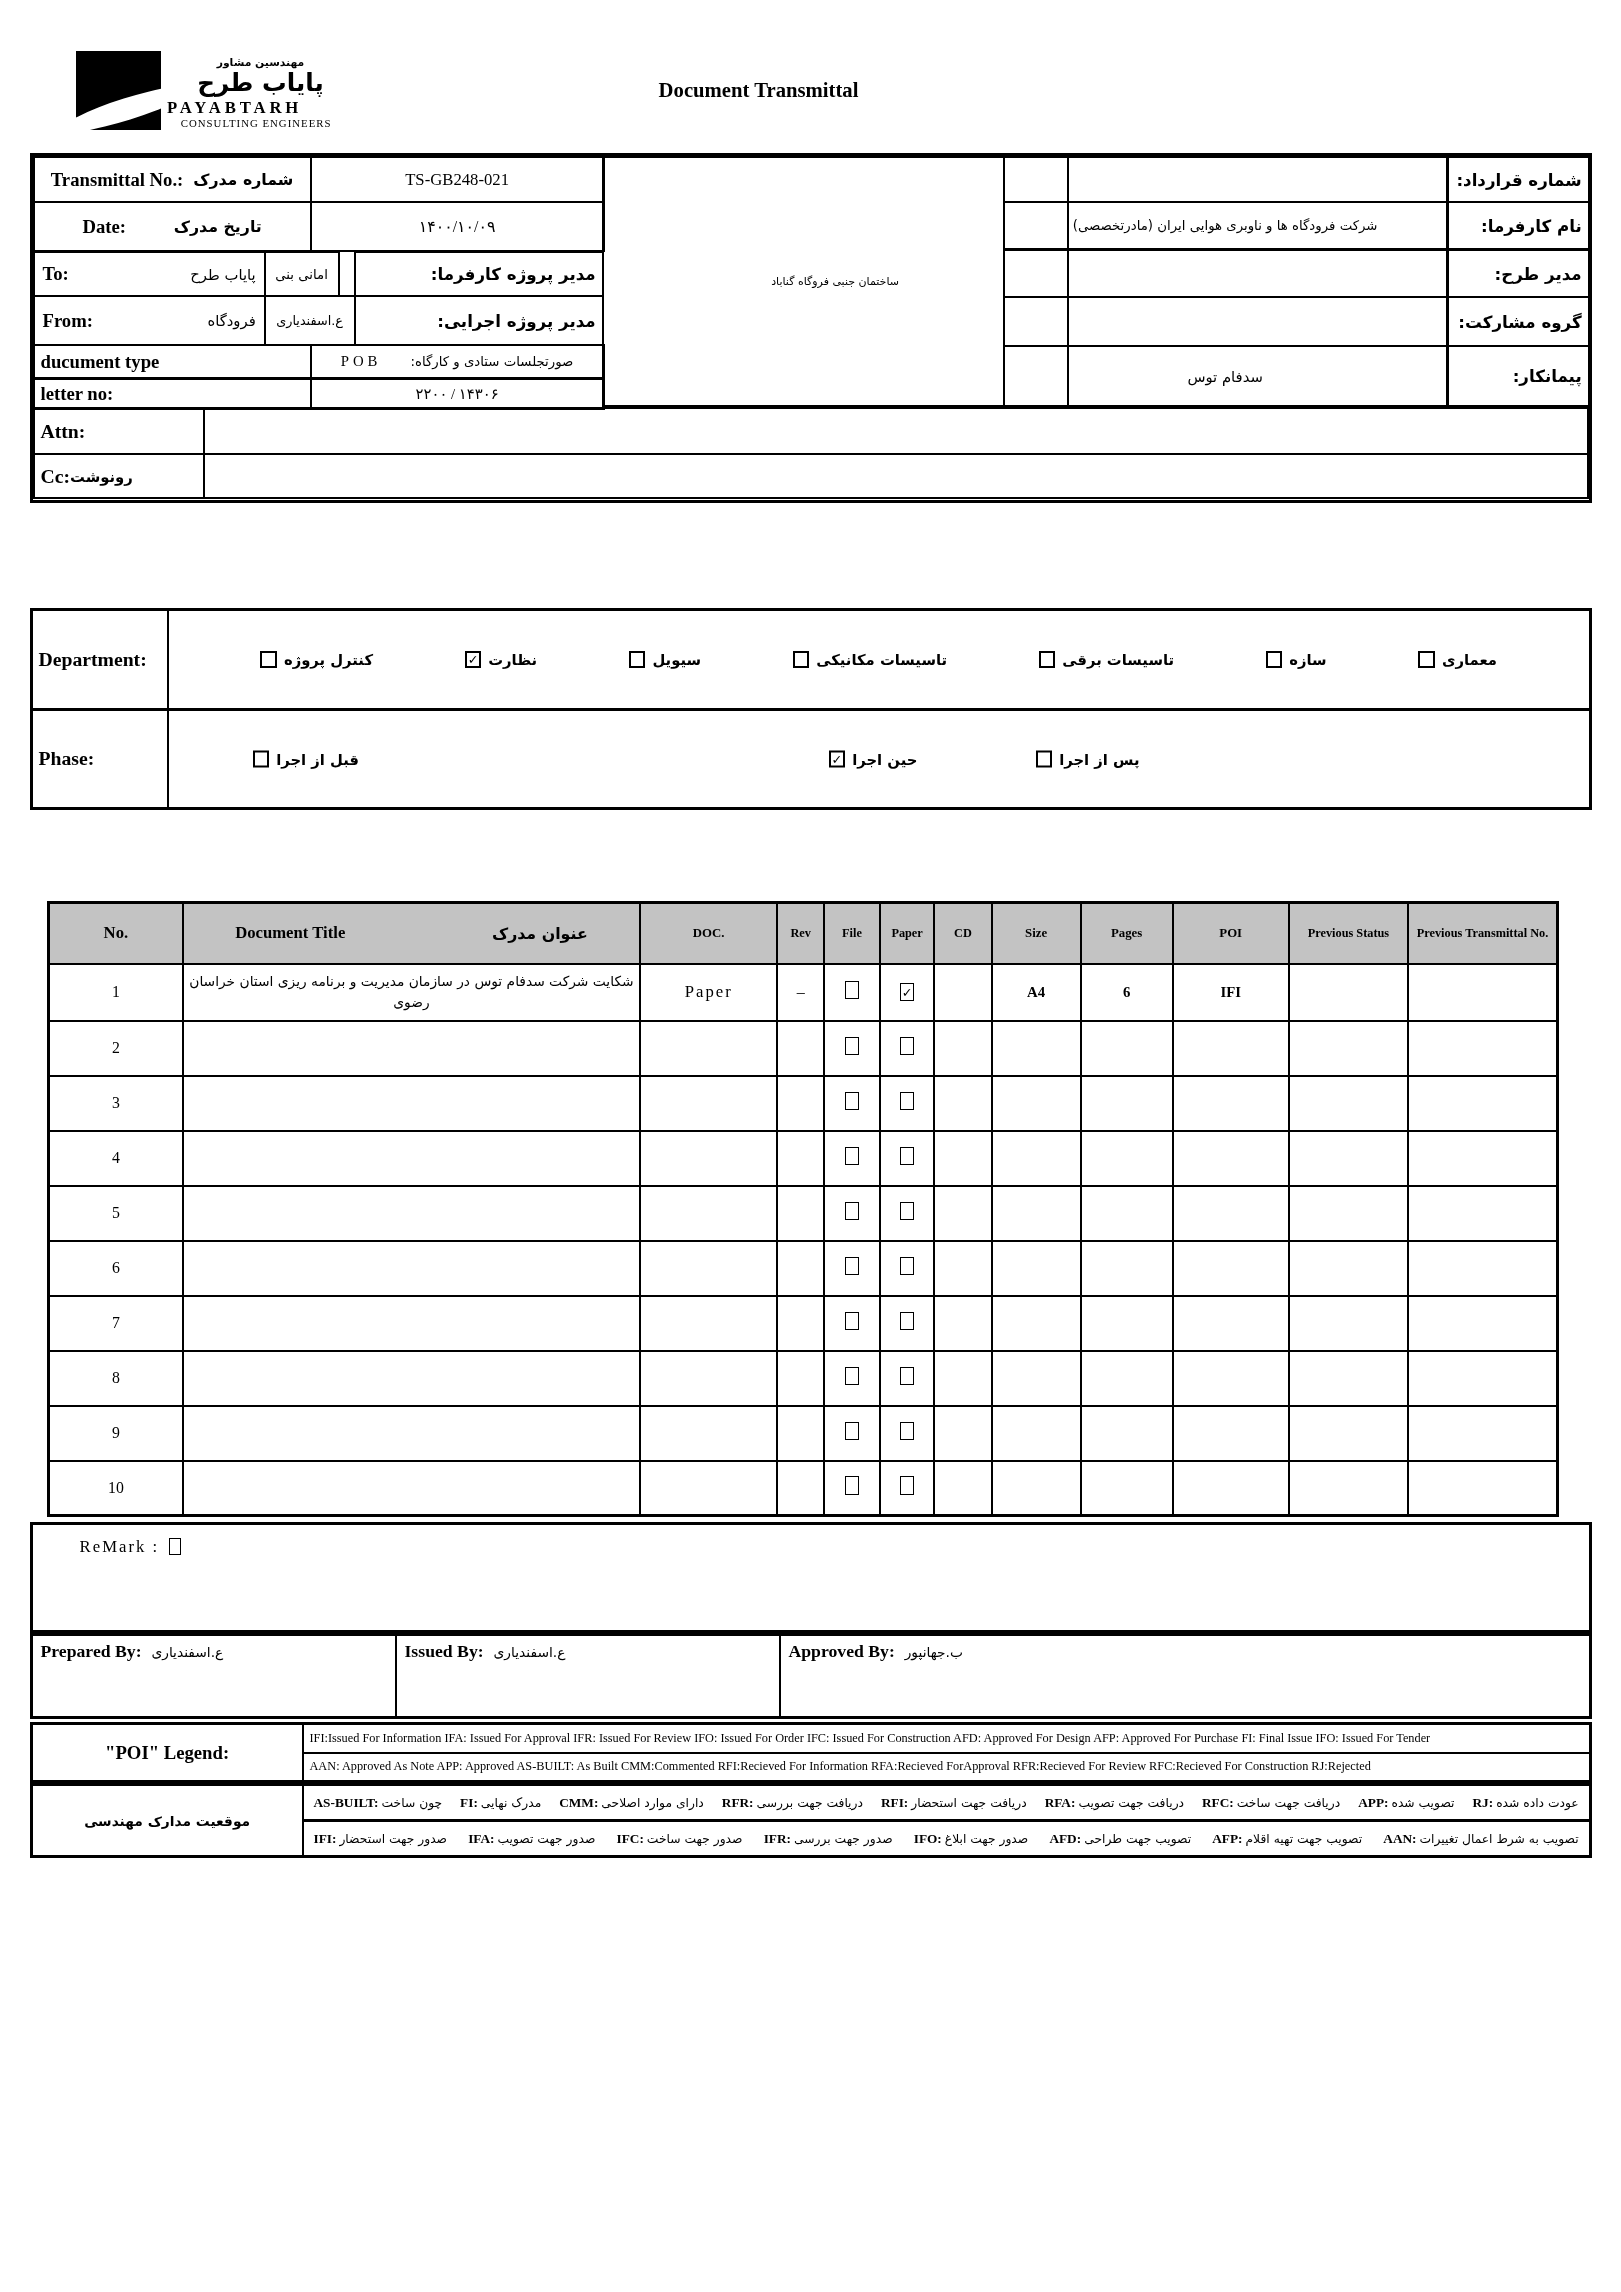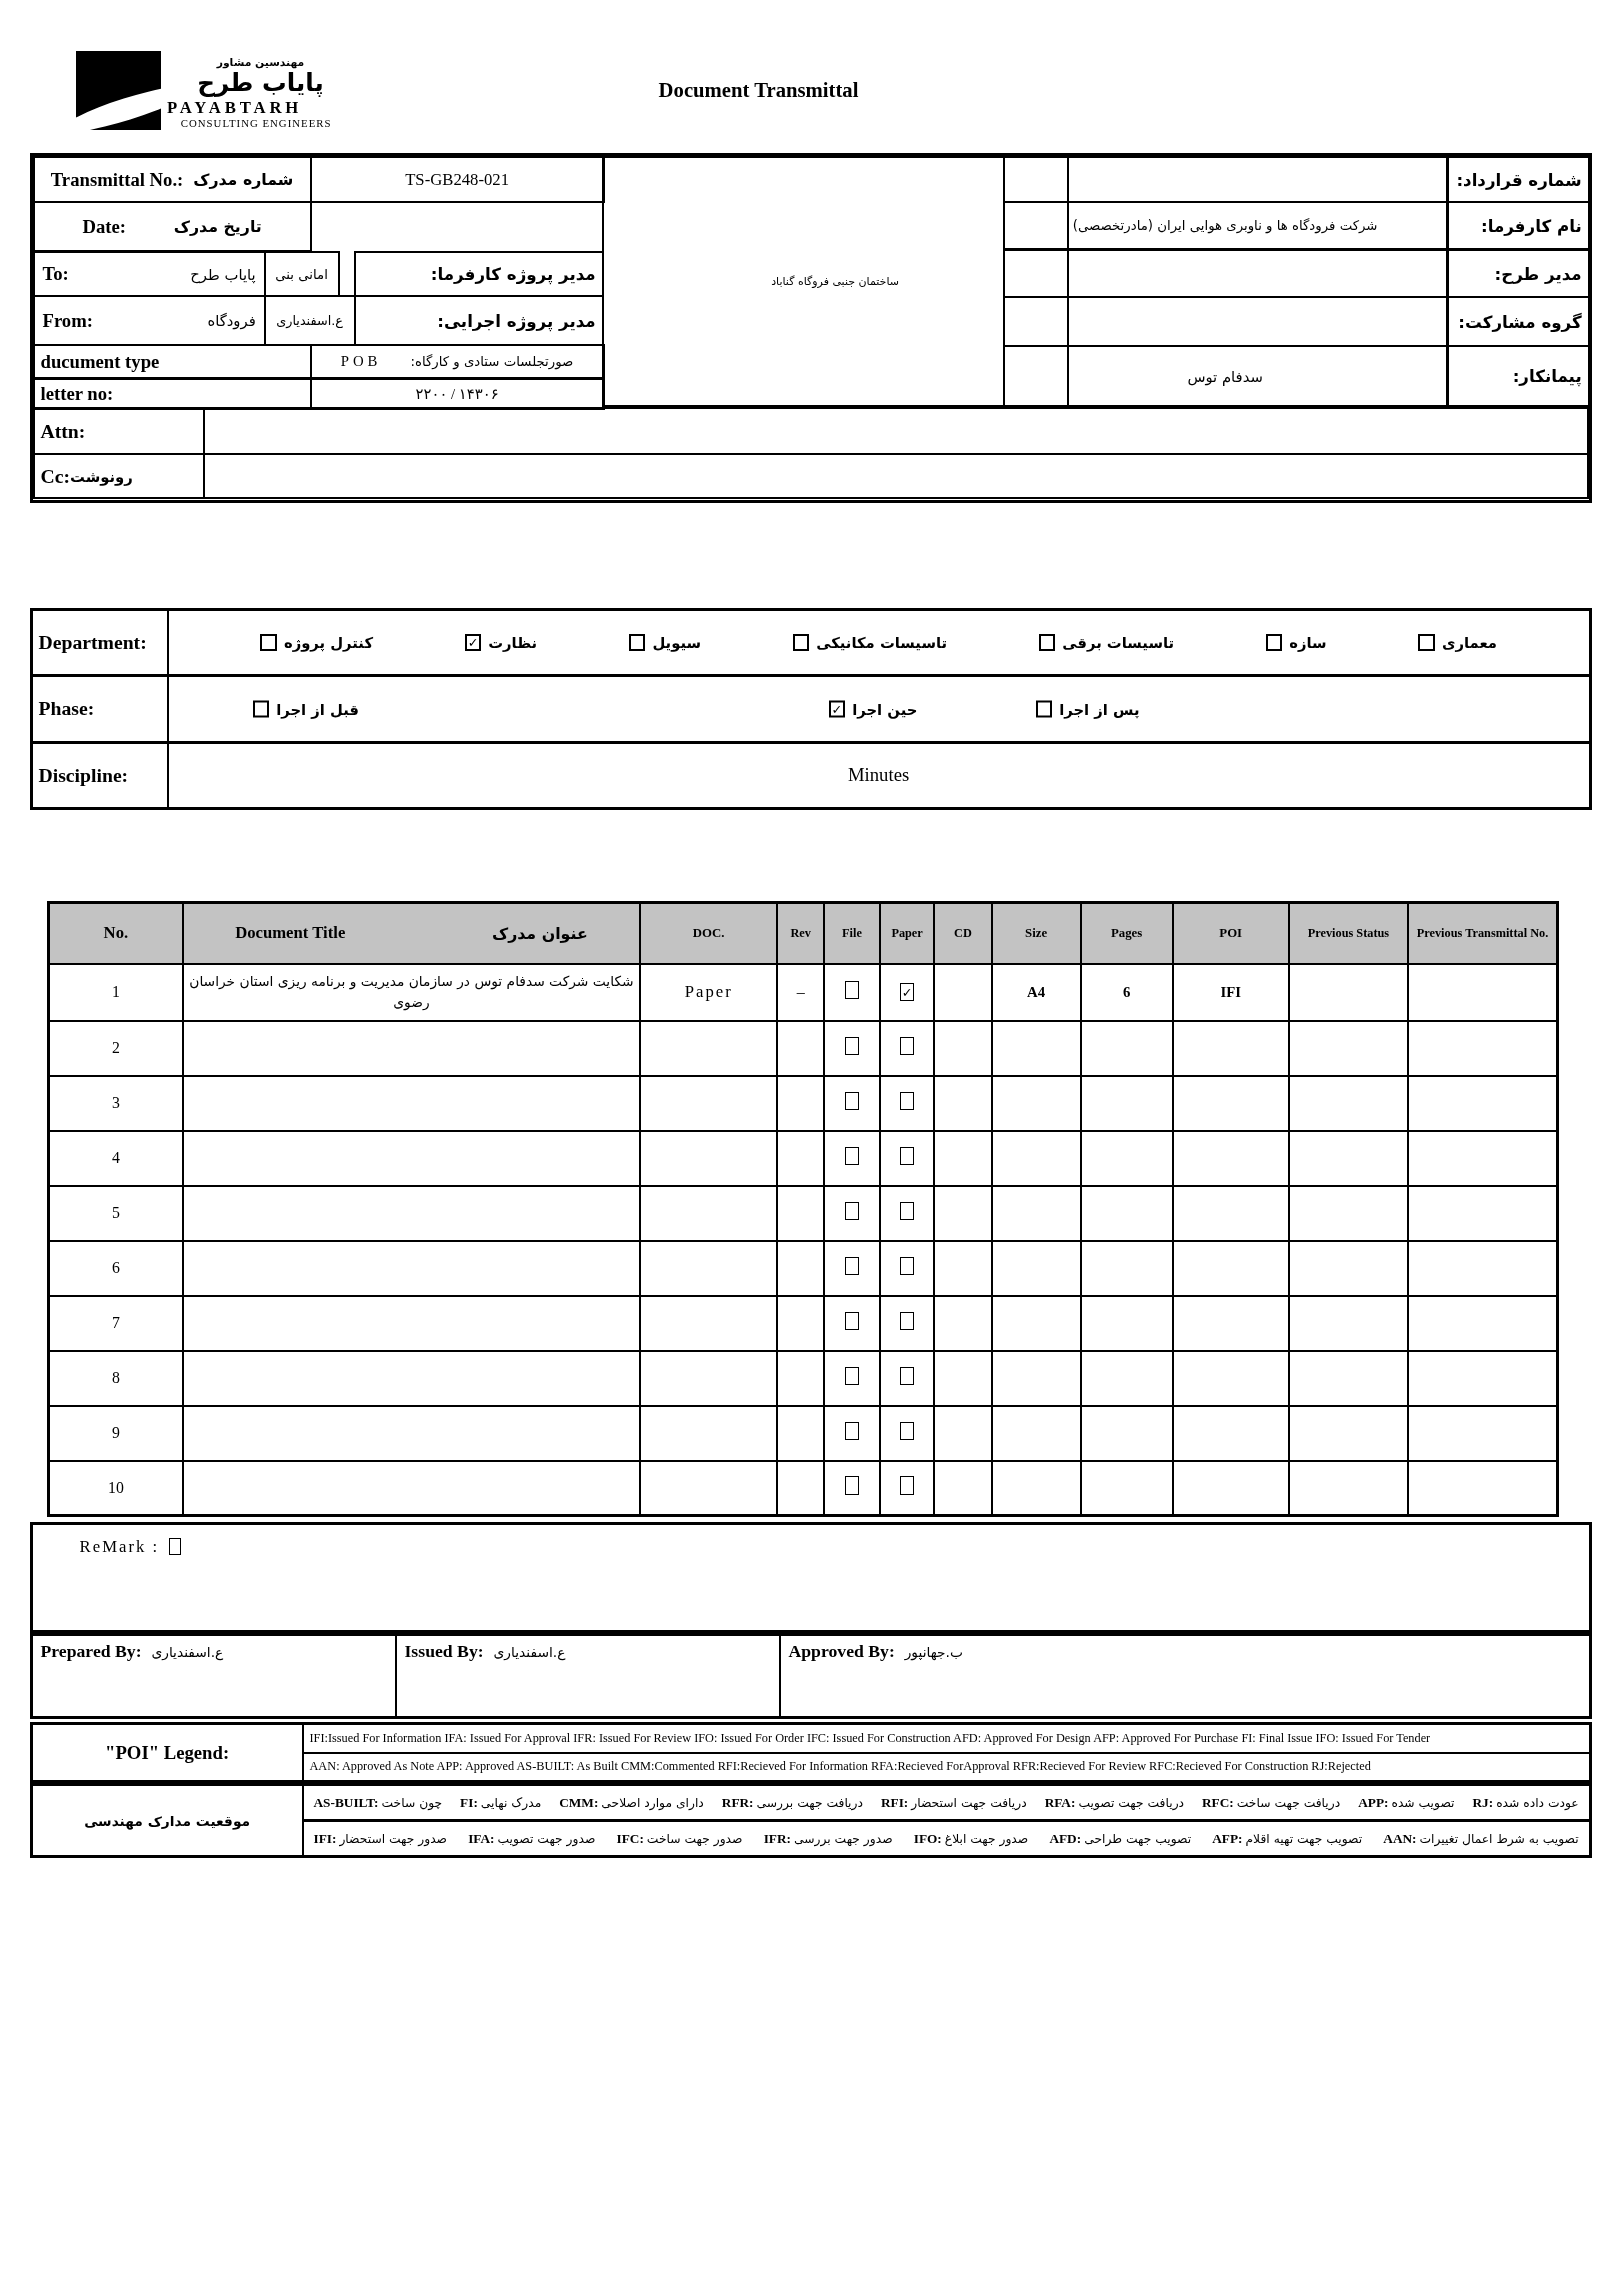--- a/index.html
+++ b/index.html
@@ -114,20 +114,21 @@
     <div class="c center" style="left:0;top:0;width:279px;height:47px;gap:9.9px">
       <span class="lbl-en">Transmittal No.:</span>
       <span class="lbl-fa fa">شماره مدرک</span>
     </div>
     <div class="c center val" style="left:277px;top:0;width:295px;height:47px">TS-GB248-021</div>
 
     <div class="c evenly" style="left:0;top:45px;width:279px;height:51px">
       <span class="lbl-en">Date:</span>
       <span class="lbl-fa fa">تاریخ  مدرک</span>
     </div>
+    <div class="c center val" style="left:277px;top:45px;width:295px;height:51px;font-size:15.8px">۱۴۰۰/۱۰/۰۹</div>
 
     <div class="c between" style="left:0;top:95px;width:233px;height:46px">
       <span class="lbl-en">To:</span>
       <span class="fa" style="font-size:14.8px">پایاب طرح</span>
     </div>
     <div class="c center fa" style="left:231px;top:95px;width:76px;height:46px;font-size:13.3px">امانی بنی</div>
     <div class="c fa rtl-right lbl-fa" style="left:321px;top:95px;width:250px;height:46px;font-size:16.7px">مدیر پروژه کارفرما:</div>
 
     <div class="c between" style="left:0;top:139px;width:233px;height:51px">
       <span class="lbl-en">From:</span>
@@ -221,26 +222,20 @@
           </span>
         <span class="chk pitem" style="left:660px">
             <span class="box on"></span>
             <span class="t">حین اجرا</span>
           </span>
         <span class="chk pitem" style="left:867px">
             <span class="box"></span>
             <span class="t">پس از اجرا</span>
           </span>
       </div>
-    </div>
-    <div class="drow">
-      <div class="dlabel">Discipline:</div>
-      <div class="ditems">
-          <span class="disc-val">Minutes</span>
-        </div>
     </div>
   </div>
 
   <table class="doctbl">
     <colgroup>
       <col style="width:8.9%">
         <col style="width:30.3%">
         <col style="width:9.1%">
         <col style="width:3.1%">
       <col style="width:3.7%">

